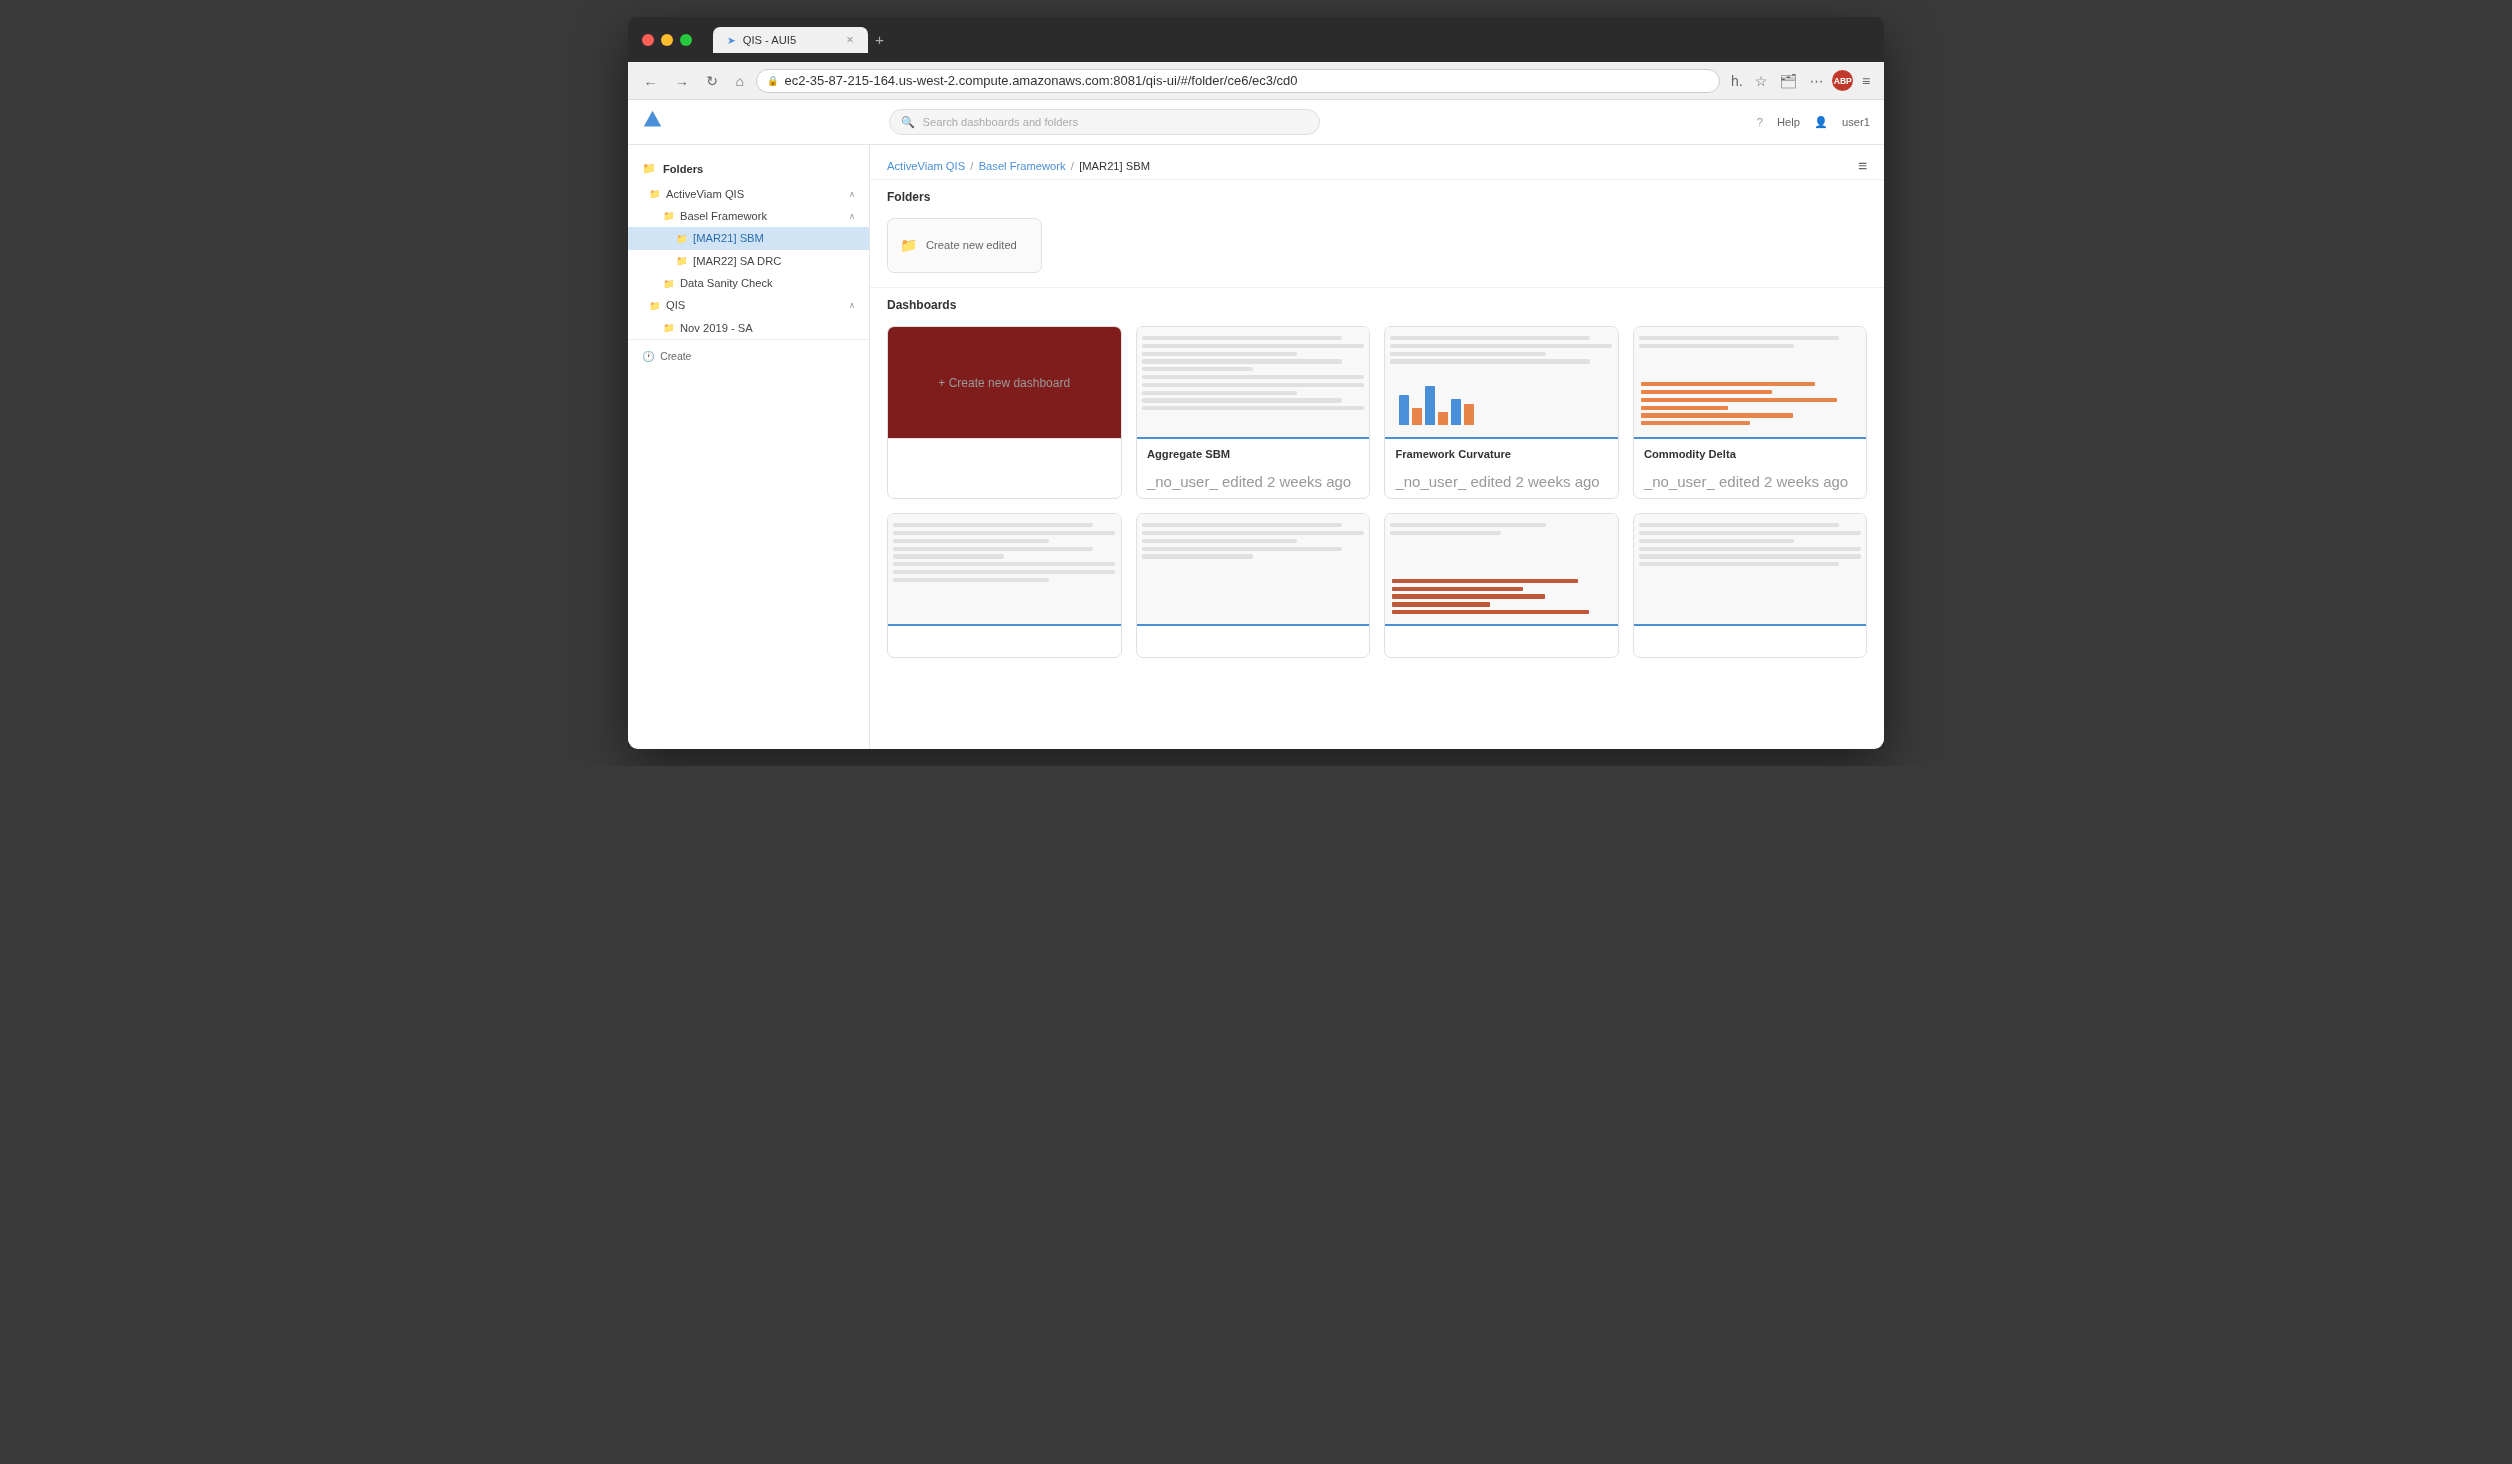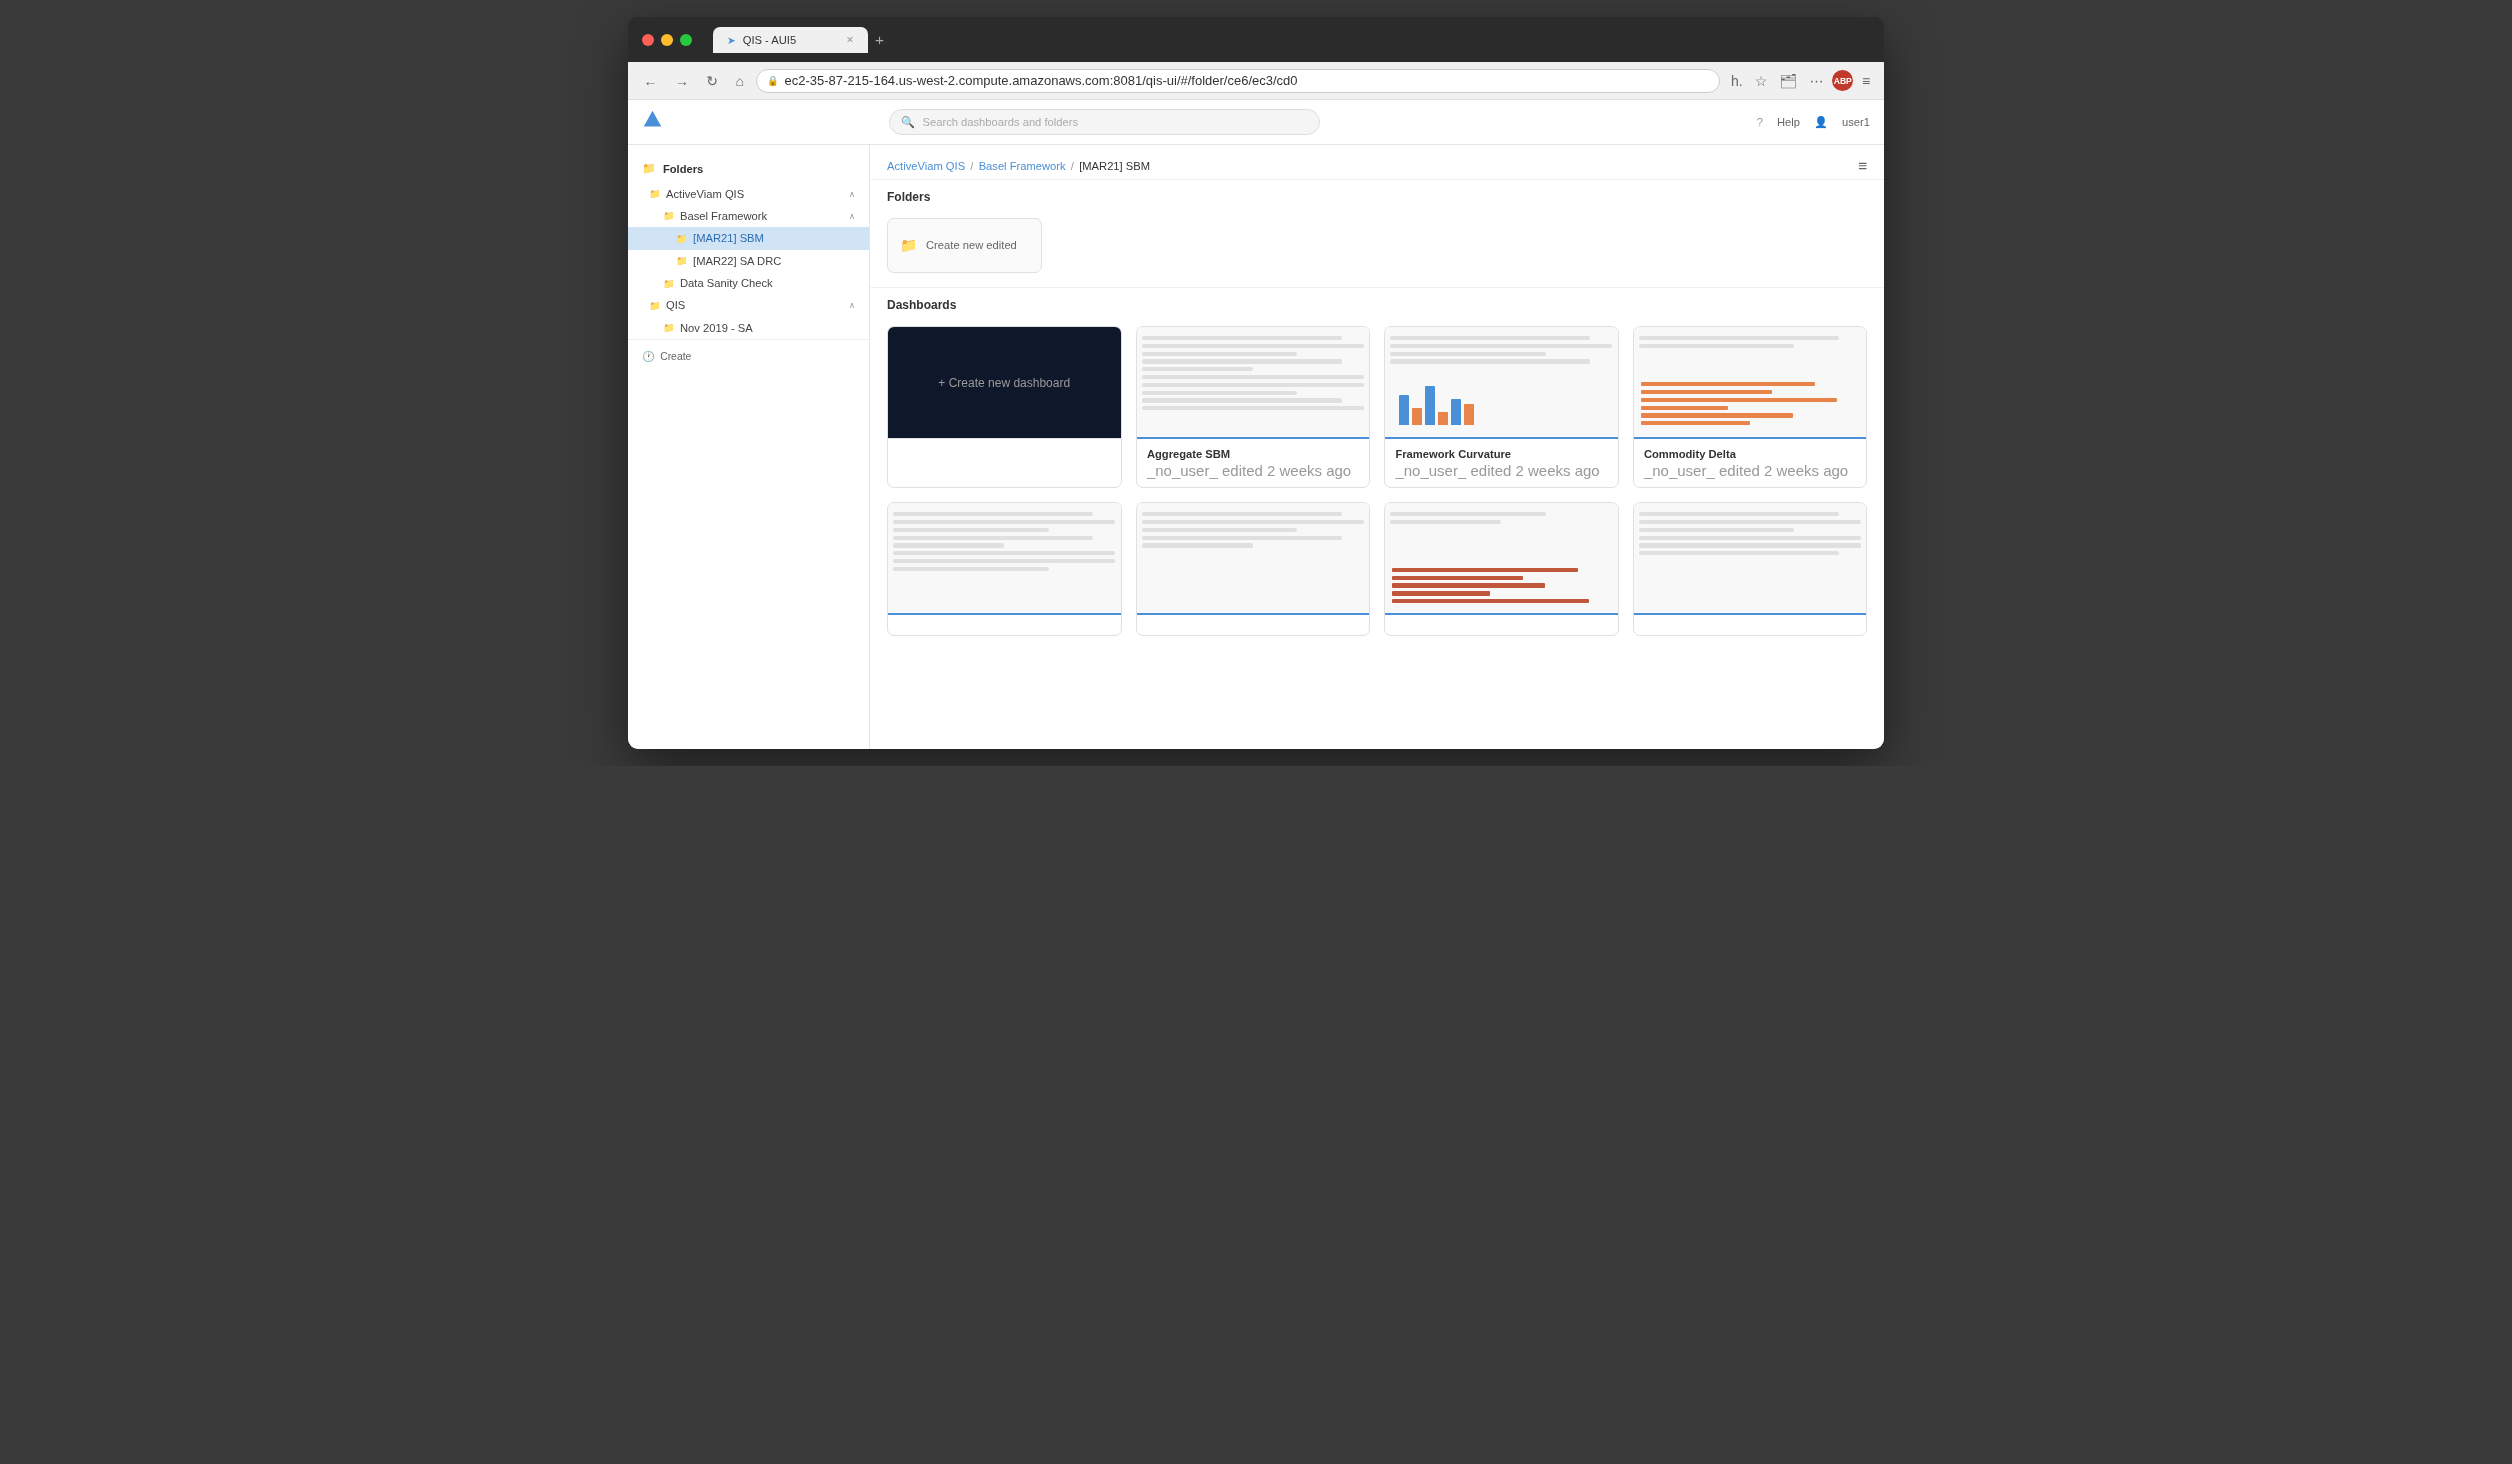--- a/index.html
+++ b/index.html
@@ -61,24 +61,24 @@
 
     
     .folders-grid { display: flex; flex-wrap: wrap; gap: 10.4px; padding: 7px 17px 14px; }
     .folder-card { width: 155px; height: 55px; border: 0.9px solid #e0e0e0; border-radius: 7px; display: flex; align-items: center; gap: 8.6px; padding: 0 12px; cursor: pointer; background: #fafafa; color: #666; font-size: 11.2px; }
     .folder-card-icon { font-size: 14px; color: #aaa; }
 
     
     .dashboards-grid { display: grid; grid-template-columns: repeat(4, 1fr); gap: 14px; padding: 7px 17px 17px; }
     .dashboard-card { border: 0.9px solid #e0e0e0; border-radius: 7px; overflow: hidden; cursor: pointer; background: white; }
     .dashboard-preview { height: 112px; background: #f8f8f8; position: relative; overflow: hidden; display: flex; align-items: center; justify-content: center; }
-    .dashboard-preview.create-new { background: #0f172a; border-bottom: 0.9px solid #e0e0e0; }
+    .dashboard-preview.create-new { background: #7f1d1d; border-bottom: 0.9px solid #e0e0e0; }
     .create-new-label { color: #999; font-size: 12px; display: flex; align-items: center; gap: 5.2px; }
     .dashboard-info { padding: 8.6px 10.4px; }
-    .dashboard-name { font-size: 11.2px; font-weight: 600; color: #333; margin-bottom: 2px; }
+    .dashboard-name { font-size: 11.2px; font-weight: 600; color: #333; margin-bottom: 13px; }
     .dashboard-meta { font-size: 15px; color: #999; }
 
     
     .chart-preview { width: 100%; height: 100%; position: relative; }
     .mini-bar-chart { position: absolute; bottom: 14px; left: 14px; right: 14px; height: 43px; display: flex; align-items: flex-end; gap: 2.6px; }
     .mini-bar { background: #4a90d9; border-radius: 0.9px 0.9px 0 0; }
     .mini-bar.orange { background: #e8834a; }
     .mini-hbar-chart { position: absolute; right: 7px; bottom: 10.4px; left: 7px; }
     .mini-hbar { height: 4.3px; background: #e8834a; border-radius: 0.9px; margin: 3.5px 0; }
     .highlight-border { position: absolute; bottom: 0; left: 0; right: 0; height: 2.6px; background: #4a90d9; }

